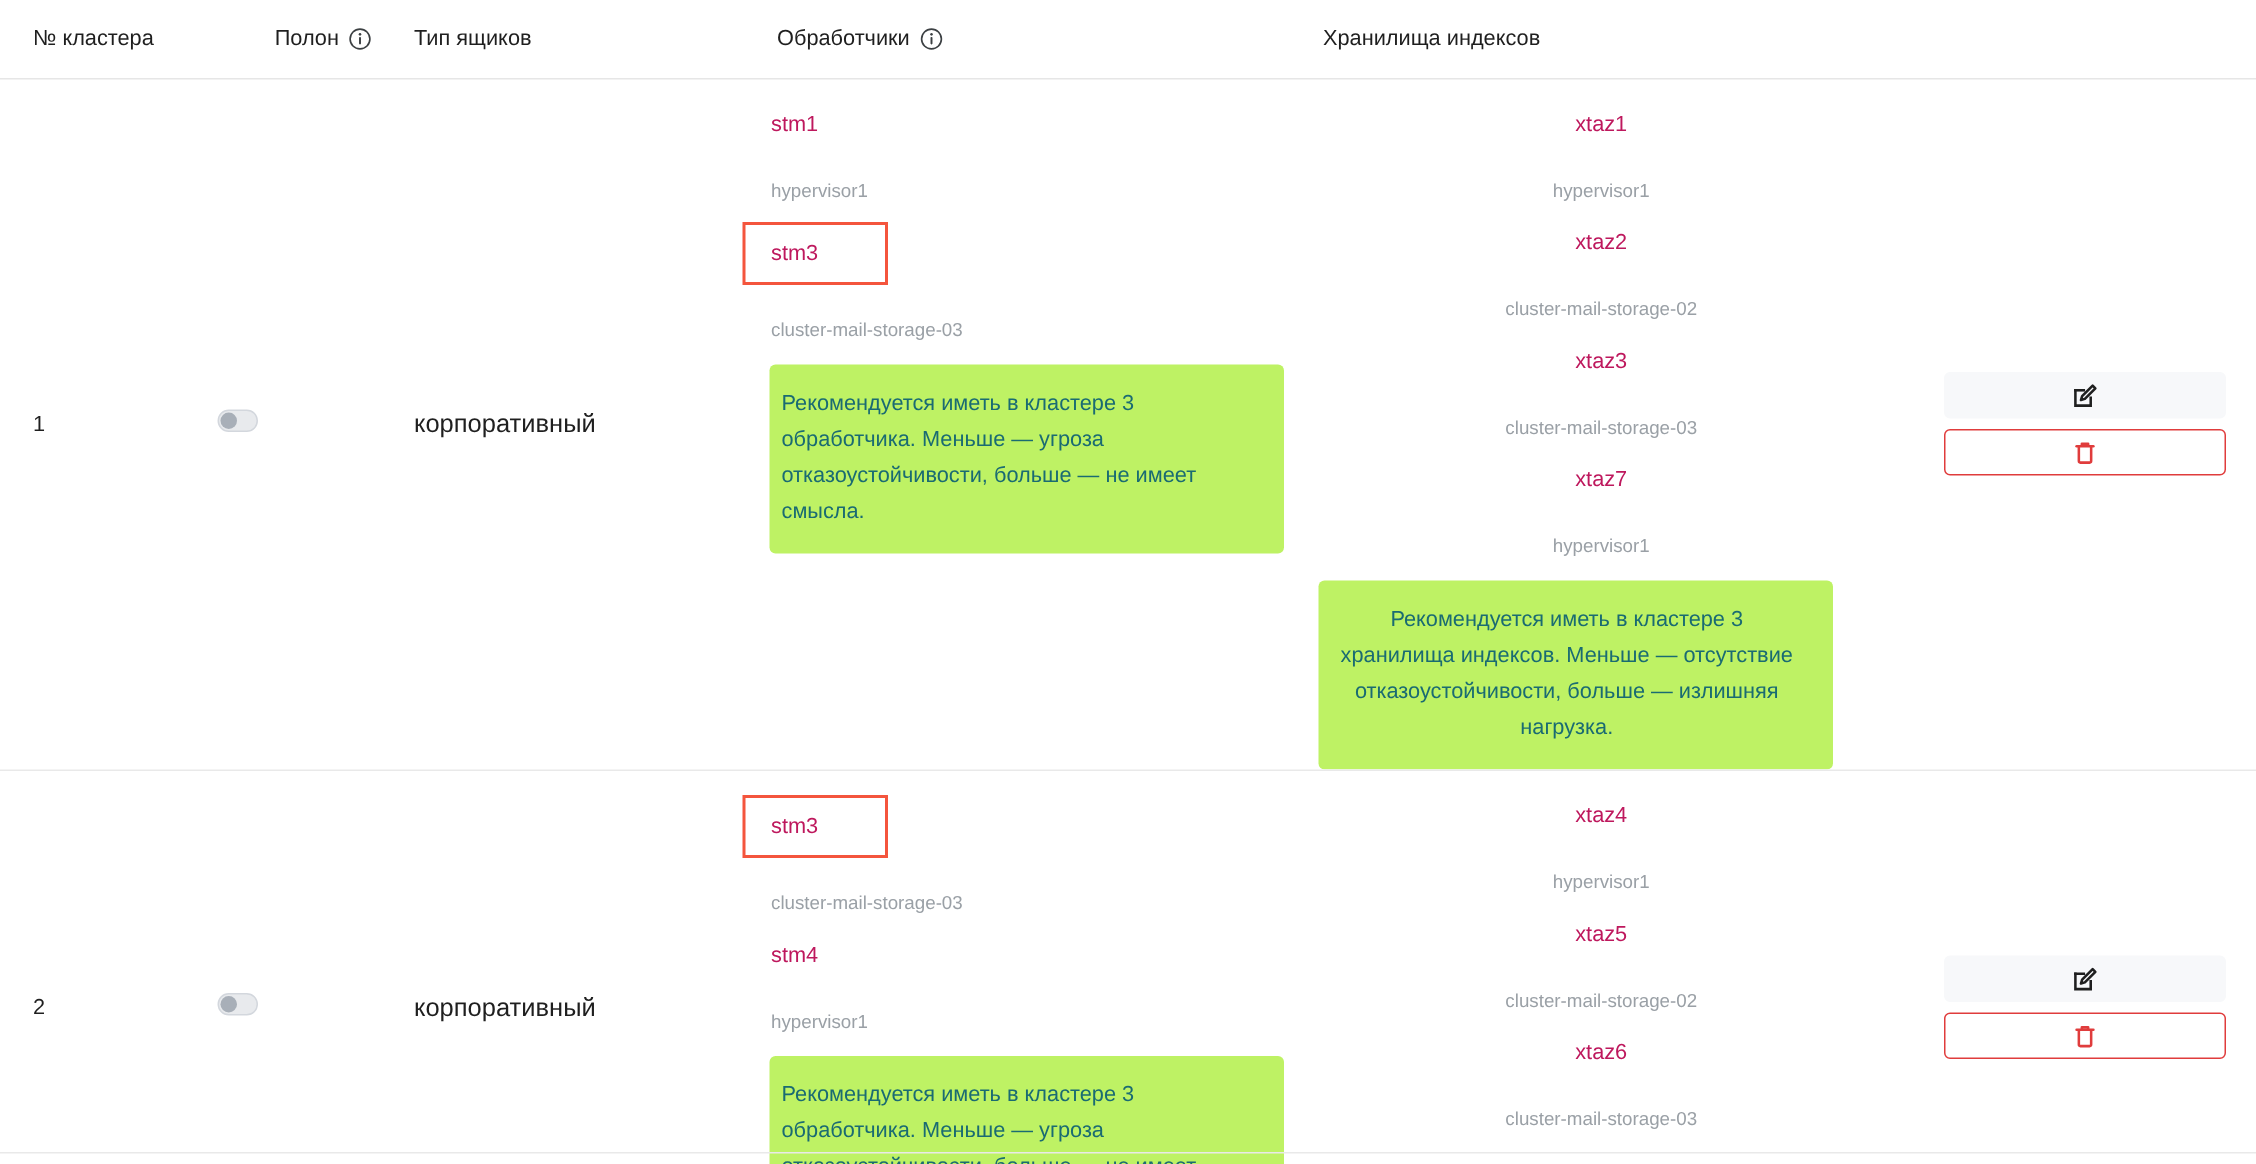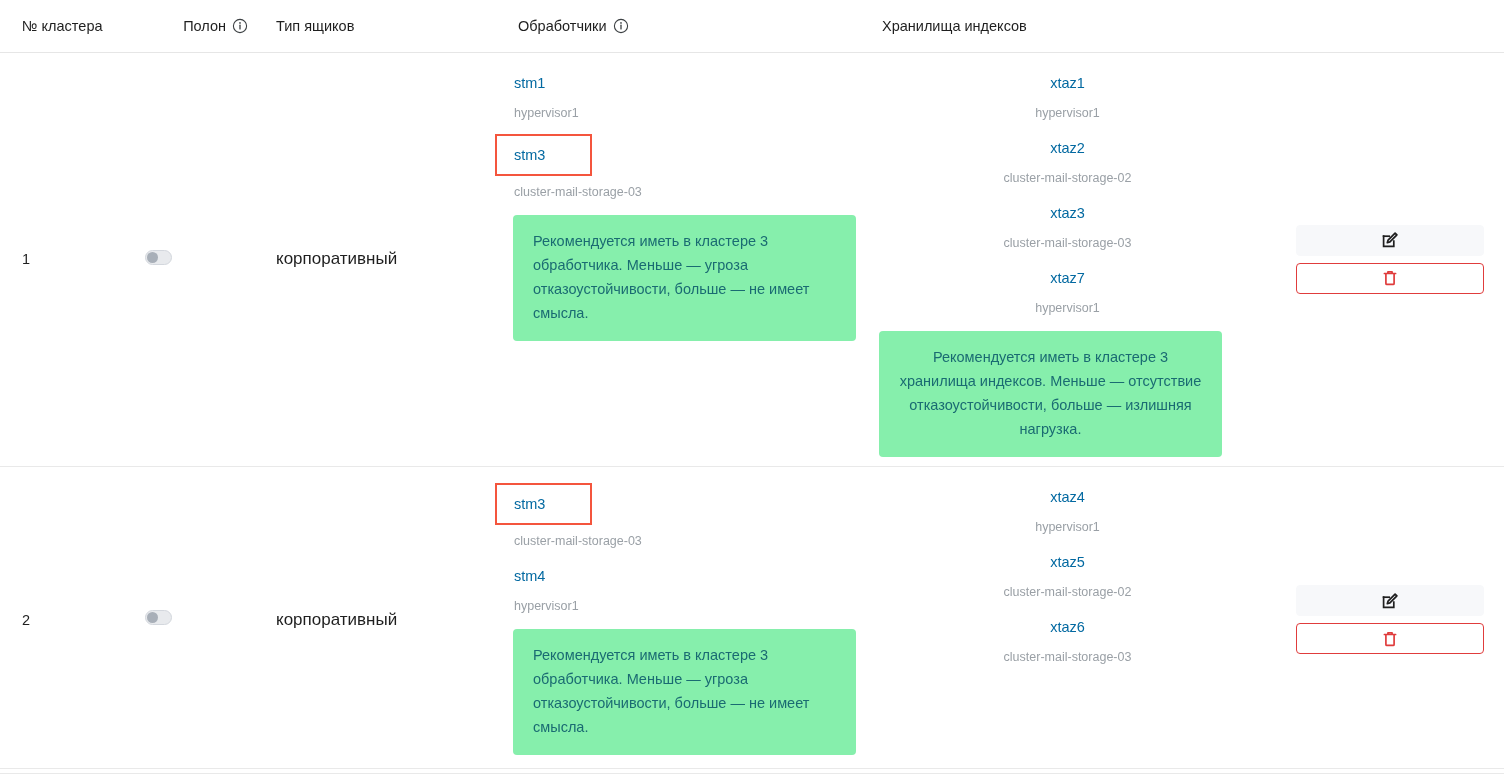--- a/index.html
+++ b/index.html
@@ -121,50 +121,51 @@
   .node-list {
     padding-top: 14px;
   }
   .cell-proc .node-list  { padding-left: 18px; }
   .cell-store .node-list { padding-left: 11px; text-align: center; }
 
   .node-entry { }
 
   .node-name {
     font-size: 14.5px;
-    color: #0369a1;
+    color: #be185d;
     line-height: 20px;
     padding: 6px 0 6px 0;
     display: block;
   }
   .node-name.boxed {
     display: inline-block;
     border: 2px solid #f4553d;
     padding: 10px 45px 10px 17px;
     margin: 2px 0 2px -19px;
     line-height: 18px;
     background: #ffffff;
   }
 
   .node-sub {
     font-size: 12.5px;
     color: #9aa0a6;
     line-height: 18px;
     padding: 5px 0 10px 0;
     display: block;
+    margin-top: 14px;
   }
 
   
   .hint-box {
-    background: #86efac;
+    background: #bef264;
     border-radius: 4px;
     color: #1a6b72;
     font-size: 14.5px;
     line-height: 24px;
-    padding: 14px 20px 16px 20px;
+    padding: 14px 20px 16px 8px;
     box-sizing: border-box;
     margin-top: 4px;
   }
   .cell-proc .hint-box  { width: 343px; margin-left: -1px; }
   .cell-store .hint-box { width: 343px; margin-left: 0px; }
 
   
   .actions {
     width: 188px;
     margin-left: 40px;

